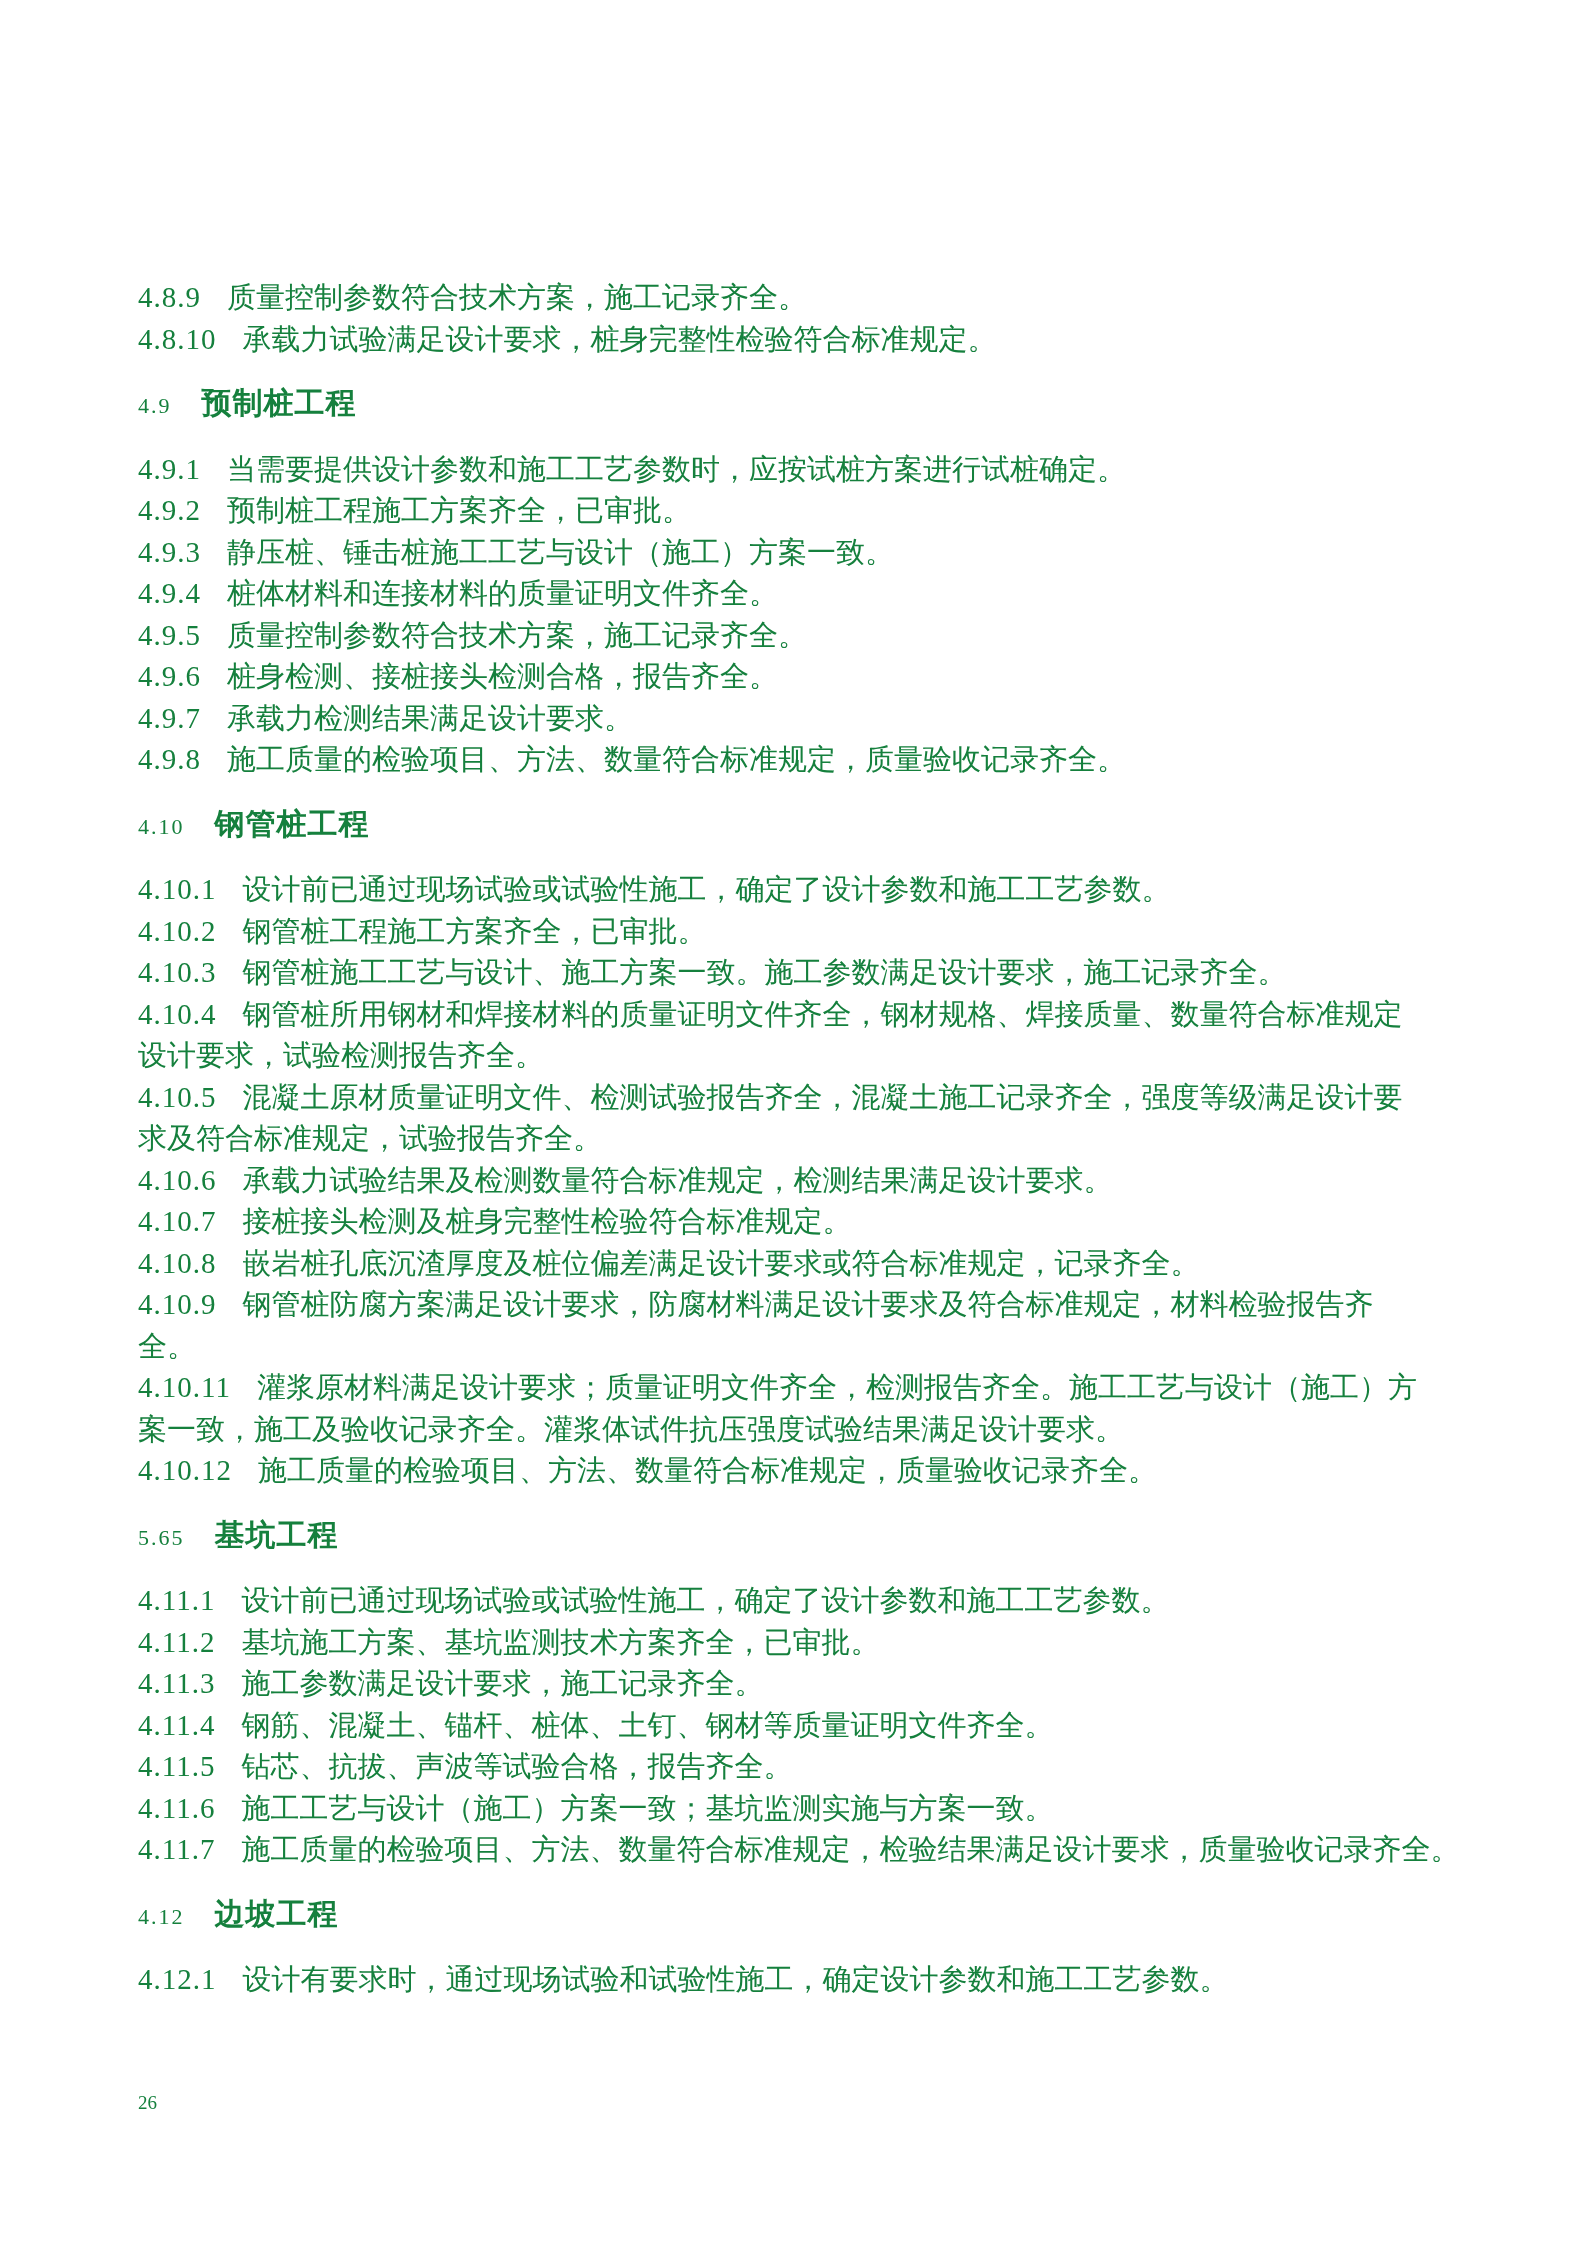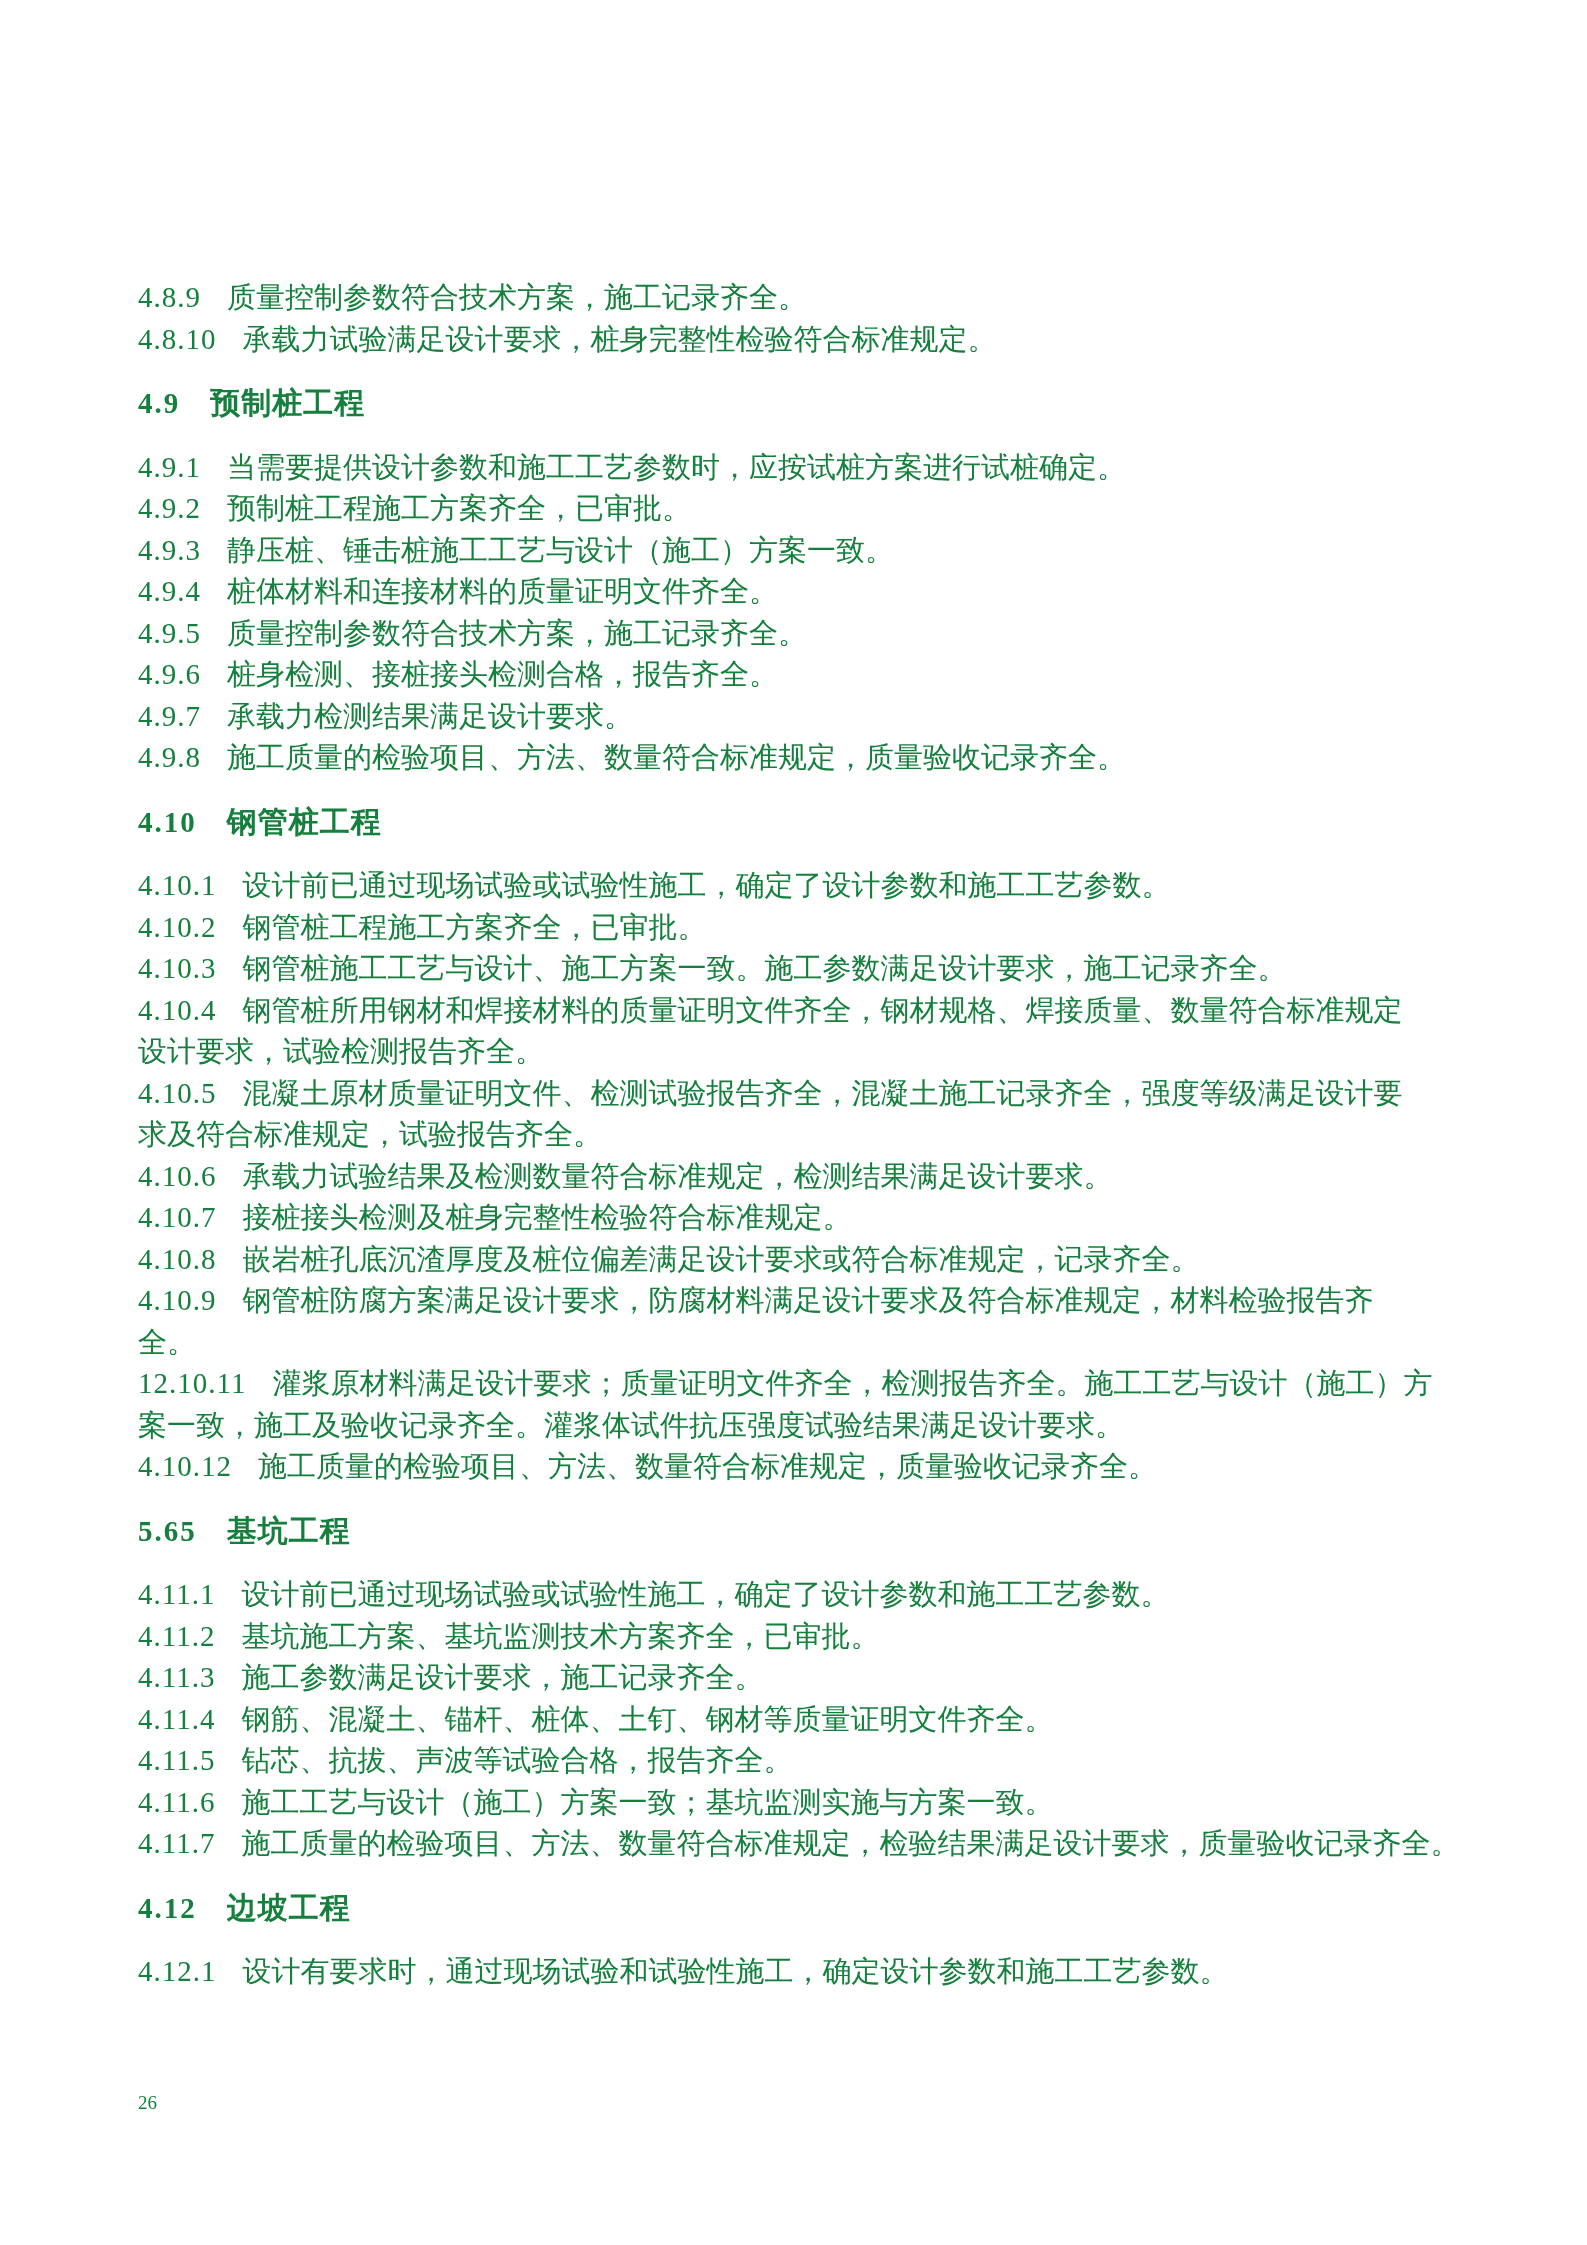--- a/index.html
+++ b/index.html
@@ -24,22 +24,22 @@
   .sec-heading {
     margin: 22px 0;
     line-height: 41.5px;
     font-family: "Liberation Sans", sans-serif;
     font-weight: bold;
     font-size: 30px;
     letter-spacing: 1px;
   }
   .sec-heading .num {
     font-family: "Liberation Serif", serif;
-    font-weight: bold;
-    font-size: 29px;
+    font-weight: normal;
+    font-size: 22px;
     margin-right: 30px;
     letter-spacing: 2px;
   }
   .page-number {
     position: absolute;
     left: 138px;
     top: 2082px;
     line-height: 41.5px;
     font-size: 19px;
   }
@@ -73,21 +73,21 @@
     <p class="clause"><span class="num">4.10.3</span><span class="txt">钢管桩施工工艺与设计、施工方案一致。施工参数满足设计要求，施工记录齐全。</span></p>
     <p class="clause"><span class="num">4.10.4</span><span class="txt">钢管桩所用钢材和焊接材料的质量证明文件齐全，钢材规格、焊接质量、数量符合标准规定
 设计要求，试验检测报告齐全。</span></p>
     <p class="clause"><span class="num">4.10.5</span><span class="txt">混凝土原材质量证明文件、检测试验报告齐全，混凝土施工记录齐全，强度等级满足设计要
 求及符合标准规定，试验报告齐全。</span></p>
     <p class="clause"><span class="num">4.10.6</span><span class="txt">承载力试验结果及检测数量符合标准规定，检测结果满足设计要求。</span></p>
     <p class="clause"><span class="num">4.10.7</span><span class="txt">接桩接头检测及桩身完整性检验符合标准规定。</span></p>
     <p class="clause"><span class="num">4.10.8</span><span class="txt">嵌岩桩孔底沉渣厚度及桩位偏差满足设计要求或符合标准规定，记录齐全。</span></p>
     <p class="clause"><span class="num">4.10.9</span><span class="txt">钢管桩防腐方案满足设计要求，防腐材料满足设计要求及符合标准规定，材料检验报告齐
 全。</span></p>
-    <p class="clause"><span class="num">12.10.11</span><span class="txt">灌浆原材料满足设计要求；质量证明文件齐全，检测报告齐全。施工工艺与设计（施工）方
+    <p class="clause"><span class="num">4.10.11</span><span class="txt">灌浆原材料满足设计要求；质量证明文件齐全，检测报告齐全。施工工艺与设计（施工）方
 案一致，施工及验收记录齐全。灌浆体试件抗压强度试验结果满足设计要求。</span></p>
     <p class="clause"><span class="num">4.10.12</span><span class="txt">施工质量的检验项目、方法、数量符合标准规定，质量验收记录齐全。</span></p>
   </section>
 
   <section>
     <h2 class="sec-heading"><span class="num">5.65</span><span>基坑工程</span></h2>
     <p class="clause"><span class="num">4.11.1</span><span class="txt">设计前已通过现场试验或试验性施工，确定了设计参数和施工工艺参数。</span></p>
     <p class="clause"><span class="num">4.11.2</span><span class="txt">基坑施工方案、基坑监测技术方案齐全，已审批。</span></p>
     <p class="clause"><span class="num">4.11.3</span><span class="txt">施工参数满足设计要求，施工记录齐全。</span></p>
     <p class="clause"><span class="num">4.11.4</span><span class="txt">钢筋、混凝土、锚杆、桩体、土钉、钢材等质量证明文件齐全。</span></p>

